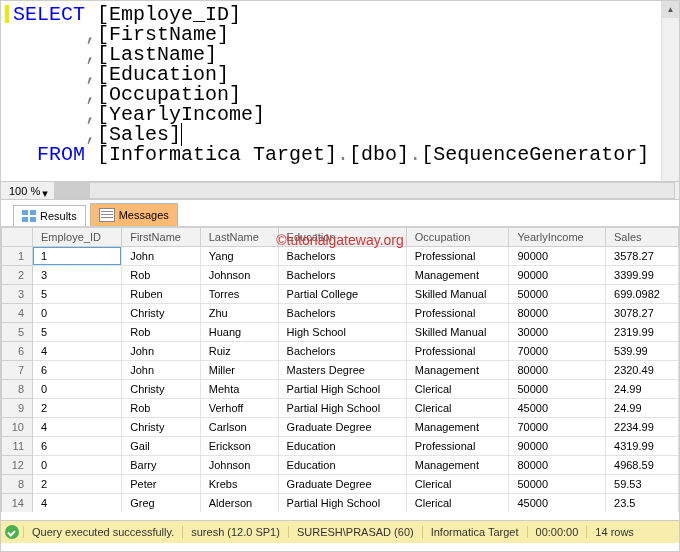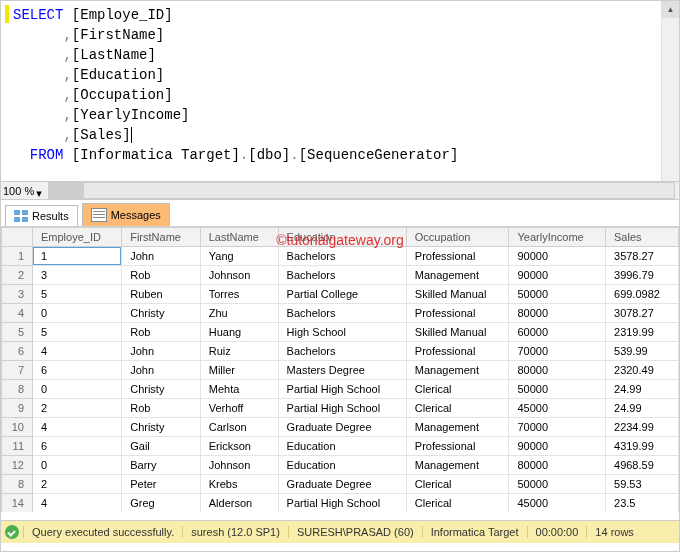--- a/index.html
+++ b/index.html
@@ -1,28 +1,28 @@
 <!DOCTYPE html>
 <html><head>
 <meta charset="utf-8">
 <style>
 html,body{margin:0;padding:0;font-family:"Segoe UI",Tahoma,sans-serif;font-size:12px;color:#000;background:#fff}
 .container{width:680px;height:552px;position:relative;overflow:hidden;border:1px solid #ccc;box-sizing:border-box}
 .editor-pane{height:198px;border-bottom:1px solid #ccc;position:relative;background:#fff}
-.code-area{padding:4px 0 0 12px;font-family:Consolas,"Courier New",monospace;font-size:14px;line-height:20px;white-space:pre}
+.code-area{padding:4px 0 0 12px;font-family:Consolas,"Courier New",monospace;font-size:20px;line-height:20px;white-space:pre}
 .yellow-bar{position:absolute;left:4px;top:4px;width:4px;height:18px;background:#f0e800}
 .kw-blue{color:#0000ff}
 .kw-gray{color:#808080}
 .cursor{border-right:1px solid #000}
 .zoom-bar{position:absolute;bottom:0;left:0;right:0;height:17px;background:#f0f0f0;border-top:1px solid #ccc;display:flex;align-items:center;font-size:11px}
-.zoom-val{margin-left:2px}
+.zoom-val{margin-left:8px}
 .zoom-drop{width:8px;height:8px;margin-left:2px}
 .hscroll{flex:1;margin:0 4px;height:15px;background:#e8e8e8;border:1px solid #ccc;position:relative}
 .hscroll-thumb{position:absolute;left:0;top:0;bottom:0;width:35px;background:#cdcdcd}
-.tab-row{height:26px;background:#fff;border-bottom:1px solid #d0d0d0;display:flex;align-items:flex-end;padding-left:4px;gap:4px}
+.tab-row{height:26px;background:#fff;border-bottom:1px solid #d0d0d0;display:flex;align-items:flex-end;padding-left:12px;gap:4px}
 .tab{display:flex;align-items:center;gap:4px;padding:4px 8px;border:1px solid #bcbcbc;border-bottom:none;background:#fdba74;font-size:11px;cursor:pointer}
 .tab.active{background:#fff}
 .tab-ico{width:14px;height:12px;display:inline-block}
 .grid-ico{background:linear-gradient(#6aa7e0,#6aa7e0) 0 0/6px 5px no-repeat,
  linear-gradient(#6aa7e0,#6aa7e0) 8px 0/6px 5px no-repeat,
  linear-gradient(#6aa7e0,#6aa7e0) 0 7px/6px 5px no-repeat,
  linear-gradient(#6aa7e0,#6aa7e0) 8px 7px/6px 5px no-repeat}
 .msg-ico{background:#fff;border:1px solid #888;position:relative}
 .msg-ico::before{content:"";position:absolute;left:1px;top:2px;right:1px;height:1px;background:#888;box-shadow:0 3px #888,0 6px #888}
 .results-grid{height:285px;overflow:auto;background:#fff}
@@ -106,21 +106,21 @@
             <td>3578.27</td>
           </tr>
           <tr>
             <td class="row-num">2</td>
             <td>3</td>
             <td>Rob</td>
             <td>Johnson</td>
             <td>Bachelors</td>
             <td>Management</td>
             <td>90000</td>
-            <td>3996.79</td>
+            <td>3399.99</td>
           </tr>
           <tr>
             <td class="row-num">3</td>
             <td>5</td>
             <td>Ruben</td>
             <td>Torres</td>
             <td>Partial College</td>
             <td>Skilled Manual</td>
             <td>50000</td>
             <td>699.0982</td>
@@ -135,21 +135,21 @@
             <td>80000</td>
             <td>3078.27</td>
           </tr>
           <tr>
             <td class="row-num">5</td>
             <td>5</td>
             <td>Rob</td>
             <td>Huang</td>
             <td>High School</td>
             <td>Skilled Manual</td>
-            <td>60000</td>
+            <td>30000</td>
             <td>2319.99</td>
           </tr>
           <tr>
             <td class="row-num">6</td>
             <td>4</td>
             <td>John</td>
             <td>Ruiz</td>
             <td>Bachelors</td>
             <td>Professional</td>
             <td>70000</td>

